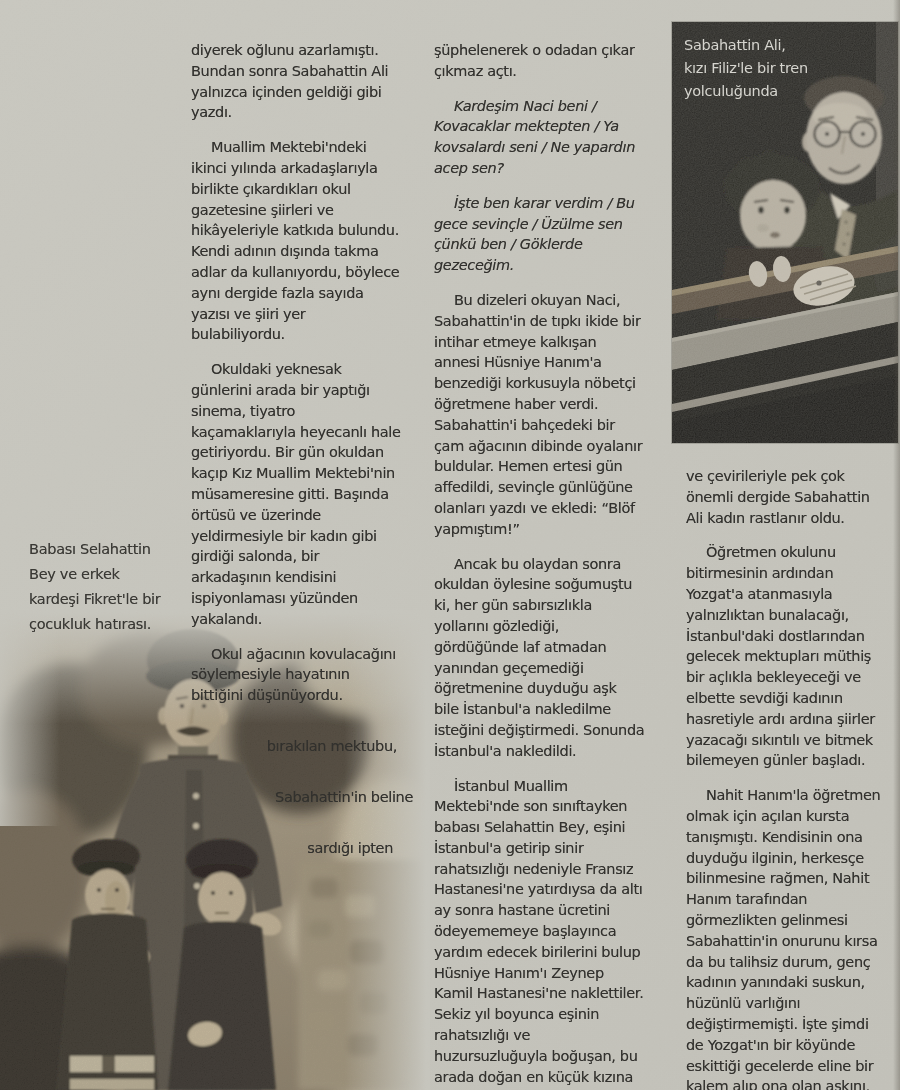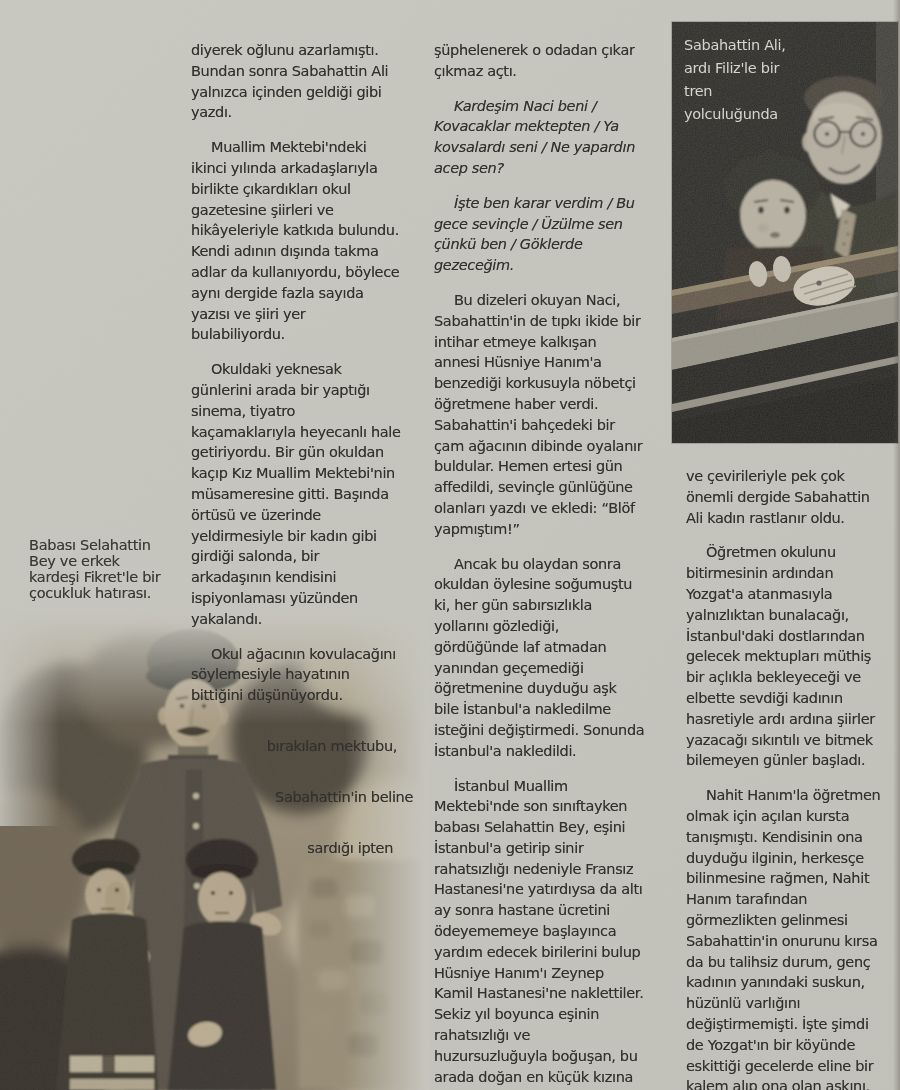--- a/index.html
+++ b/index.html
@@ -27,21 +27,21 @@
   .col1{ left:177px; top:26px;  width:238px; }
   .col2{ left:420px; top:26px;  width:239px; height:1060px; }
   .col3{ left:672px; top:452px; width:226px; height:636px; }
   .wrapline{ text-align:right;margin-top:30px; }
   .wl1{ padding-right:18px; }
   .wl2{ padding-right:2px; }
   .wl3{ padding-right:22px; }
 
   .caption-left{
     position:absolute; left:29px; top:537px; width:138px;
-    font-size:14.5px; line-height:16px; letter-spacing:-0.3px; color:#34332f;
+    font-size:14.5px; line-height:25px; letter-spacing:-0.3px; color:#34332f;
     text-shadow:0 0 .4px rgba(52,51,47,.5);
   }
   .photo{ position:absolute; overflow:hidden; }
   .photo-train{ left:672px; top:22px; width:226px; height:421px;
     box-shadow:0 0 0 1px rgba(60,58,52,.25); }
   .photo-train svg{ display:block; }
   .train-caption{
     position:absolute; left:12px; top:12px; width:125px;
     font-size:14.5px; line-height:23px; letter-spacing:-0.3px; color:#d8d7d1;
   }
@@ -226,21 +226,21 @@
       </g>
       <g>
         <polygon points="0,316 226,270 226,300 0,348" fill="#8f8b80"></polygon>
         <polygon points="0,316 226,270 226,274 0,320" fill="#a6a296"></polygon>
         <polygon points="0,348 226,300 226,421 0,421" fill="#12110e"></polygon>
         <polygon points="0,382 226,334 226,341 0,390" fill="#9b968a" opacity="0.9"></polygon>
         <polygon points="0,400 226,354 226,421 0,421" fill="#0d0c0a"></polygon>
       </g>
       <rect width="226" height="421" fill="#808080" filter="url(#grainB)" opacity="0.2"></rect>
     </svg>
-    <div class="train-caption">Sabahattin Ali, ardı Filiz'le bir tren yolculuğunda</div>
+    <div class="train-caption">Sabahattin Ali, kızı Filiz'le bir tren yolculuğunda</div>
   </div>
 
   <div class="top-edge"></div>
   <div class="right-edge"></div>
 
   <div class="caption-left">Babası Selahattin Bey ve erkek kardeşi Fikret'le bir çocukluk hatırası.</div>
 
   <div class="col col1">
     <p class="noindent">diyerek oğlunu azarlamıştı. Bundan sonra Sabahattin Ali yalnızca içinden geldiği gibi yazdı.</p>
     <p>Muallim Mektebi'ndeki ikinci yılında arkadaşlarıyla birlikte çıkardıkları okul gazetesine şiirleri ve hikâyeleriyle katkıda bulundu. Kendi adının dışında takma adlar da kullanıyordu, böylece aynı dergide fazla sayıda yazısı ve şiiri yer bulabiliyordu.</p>

